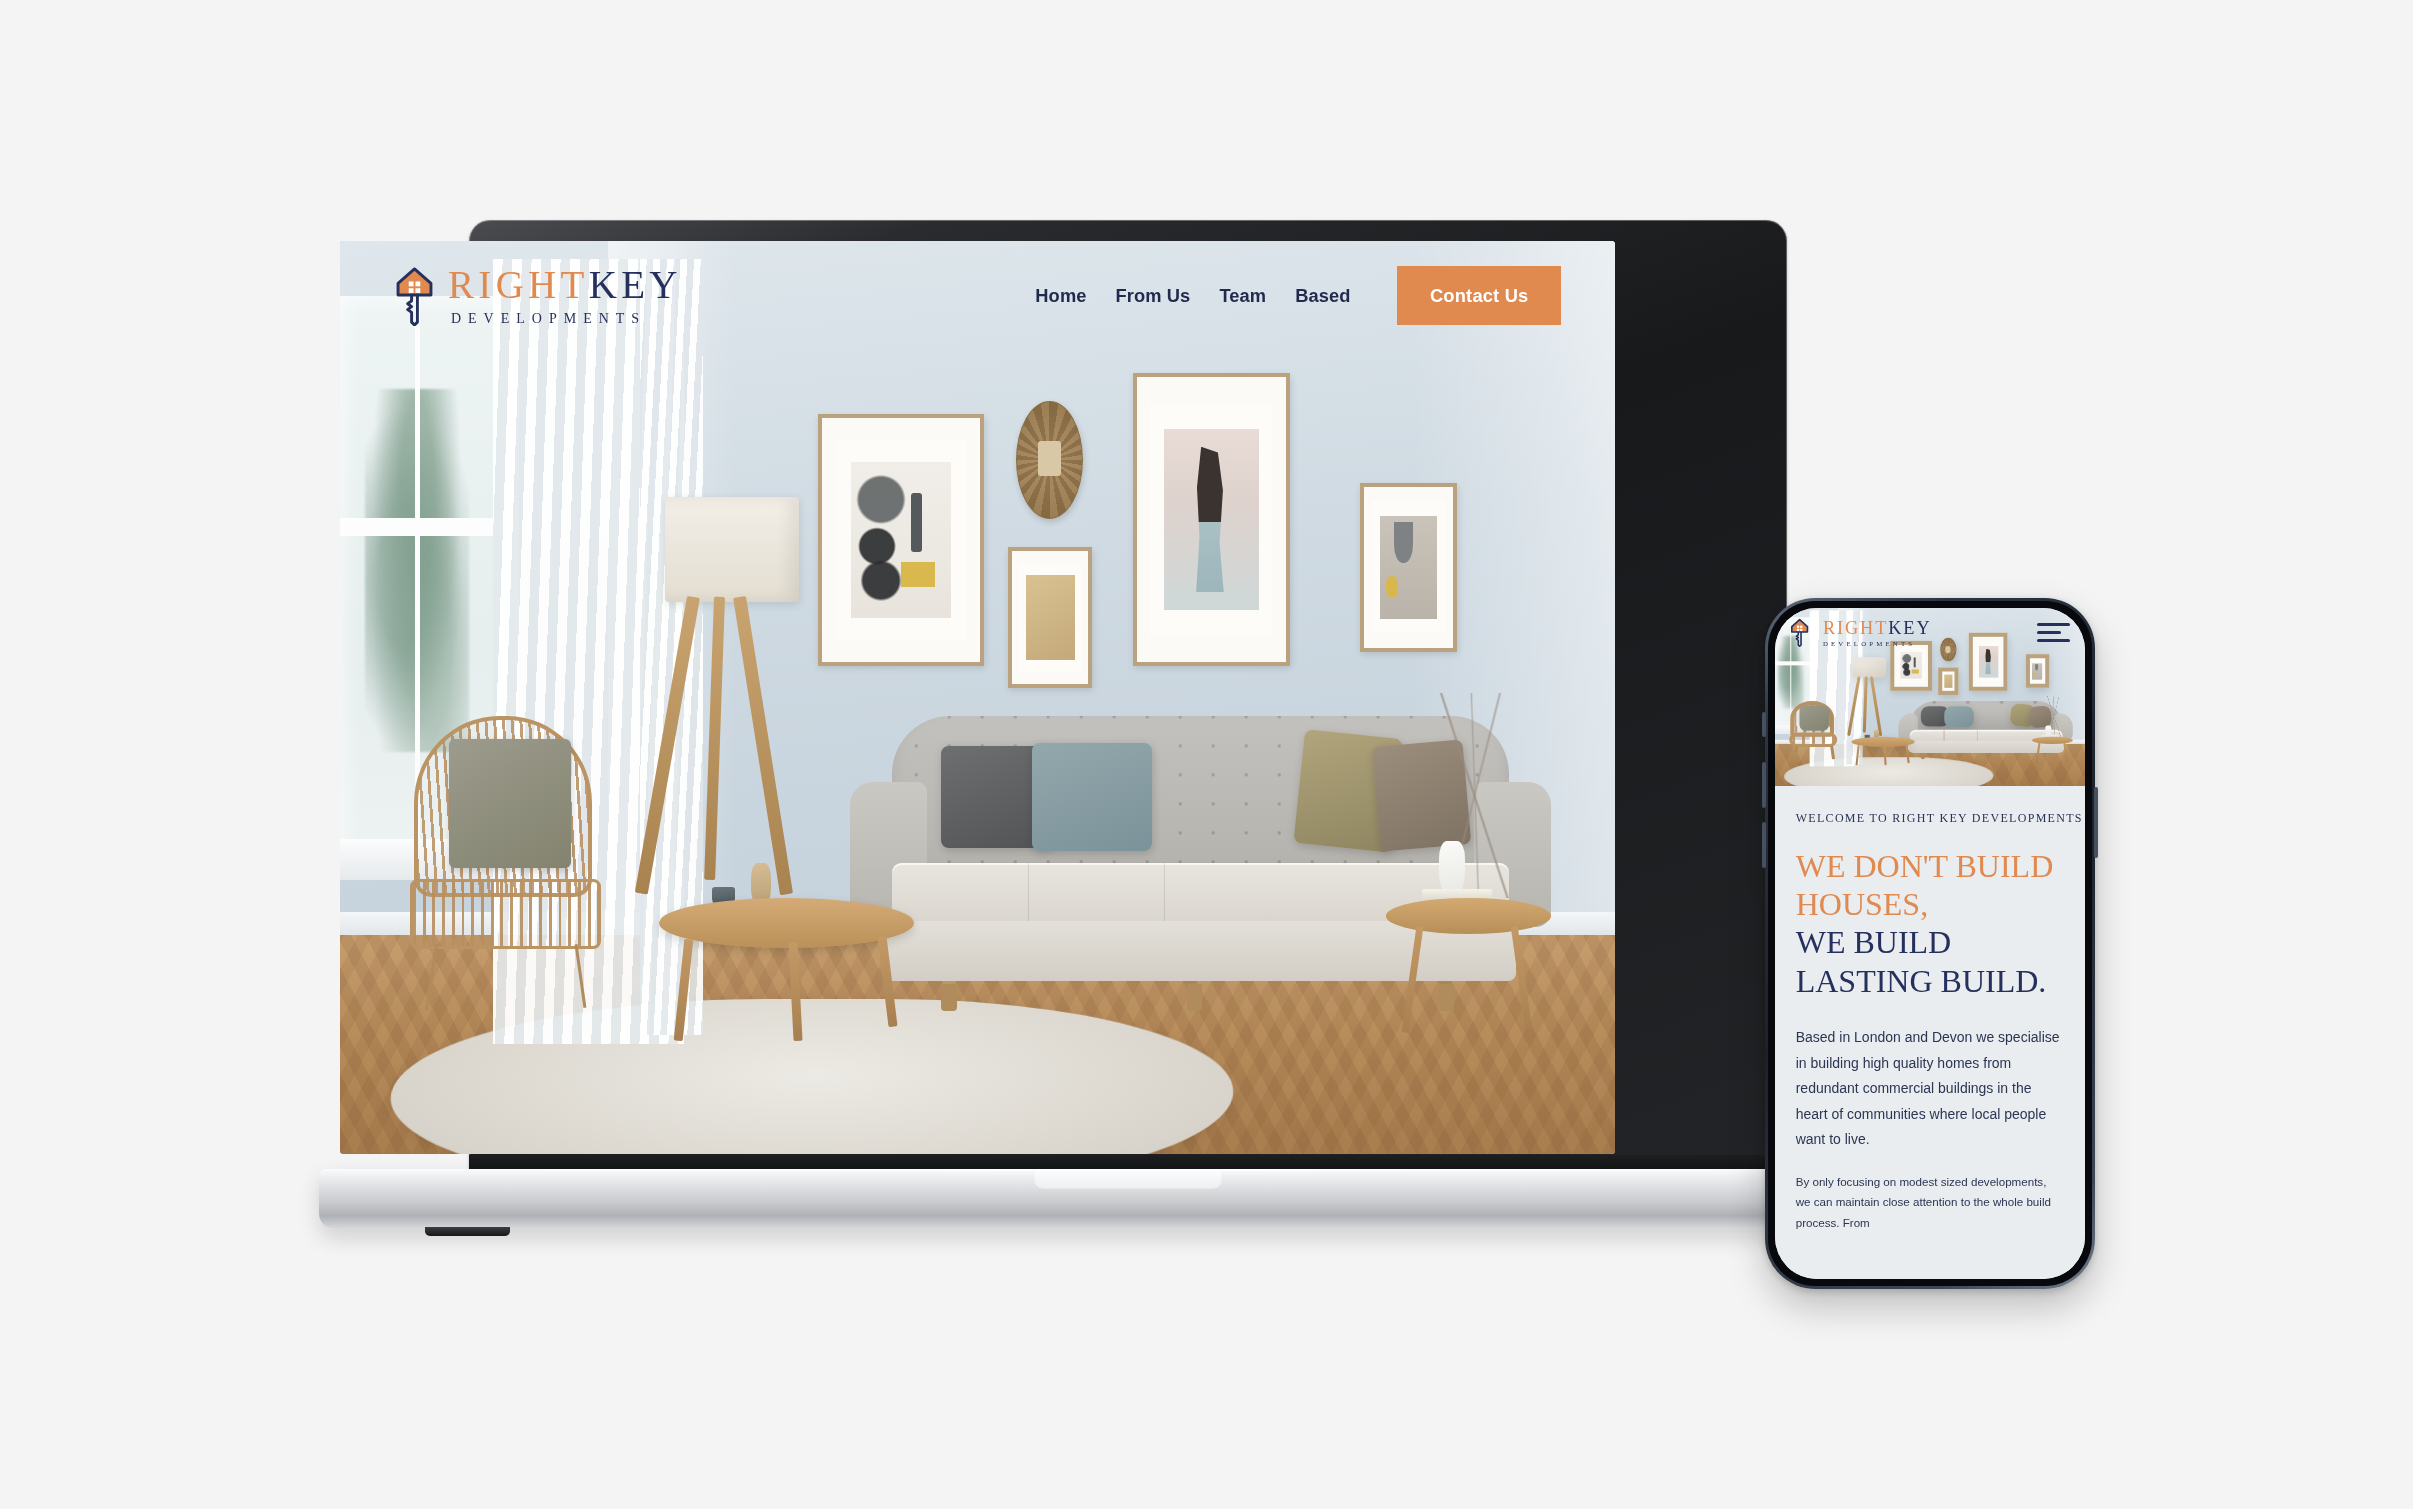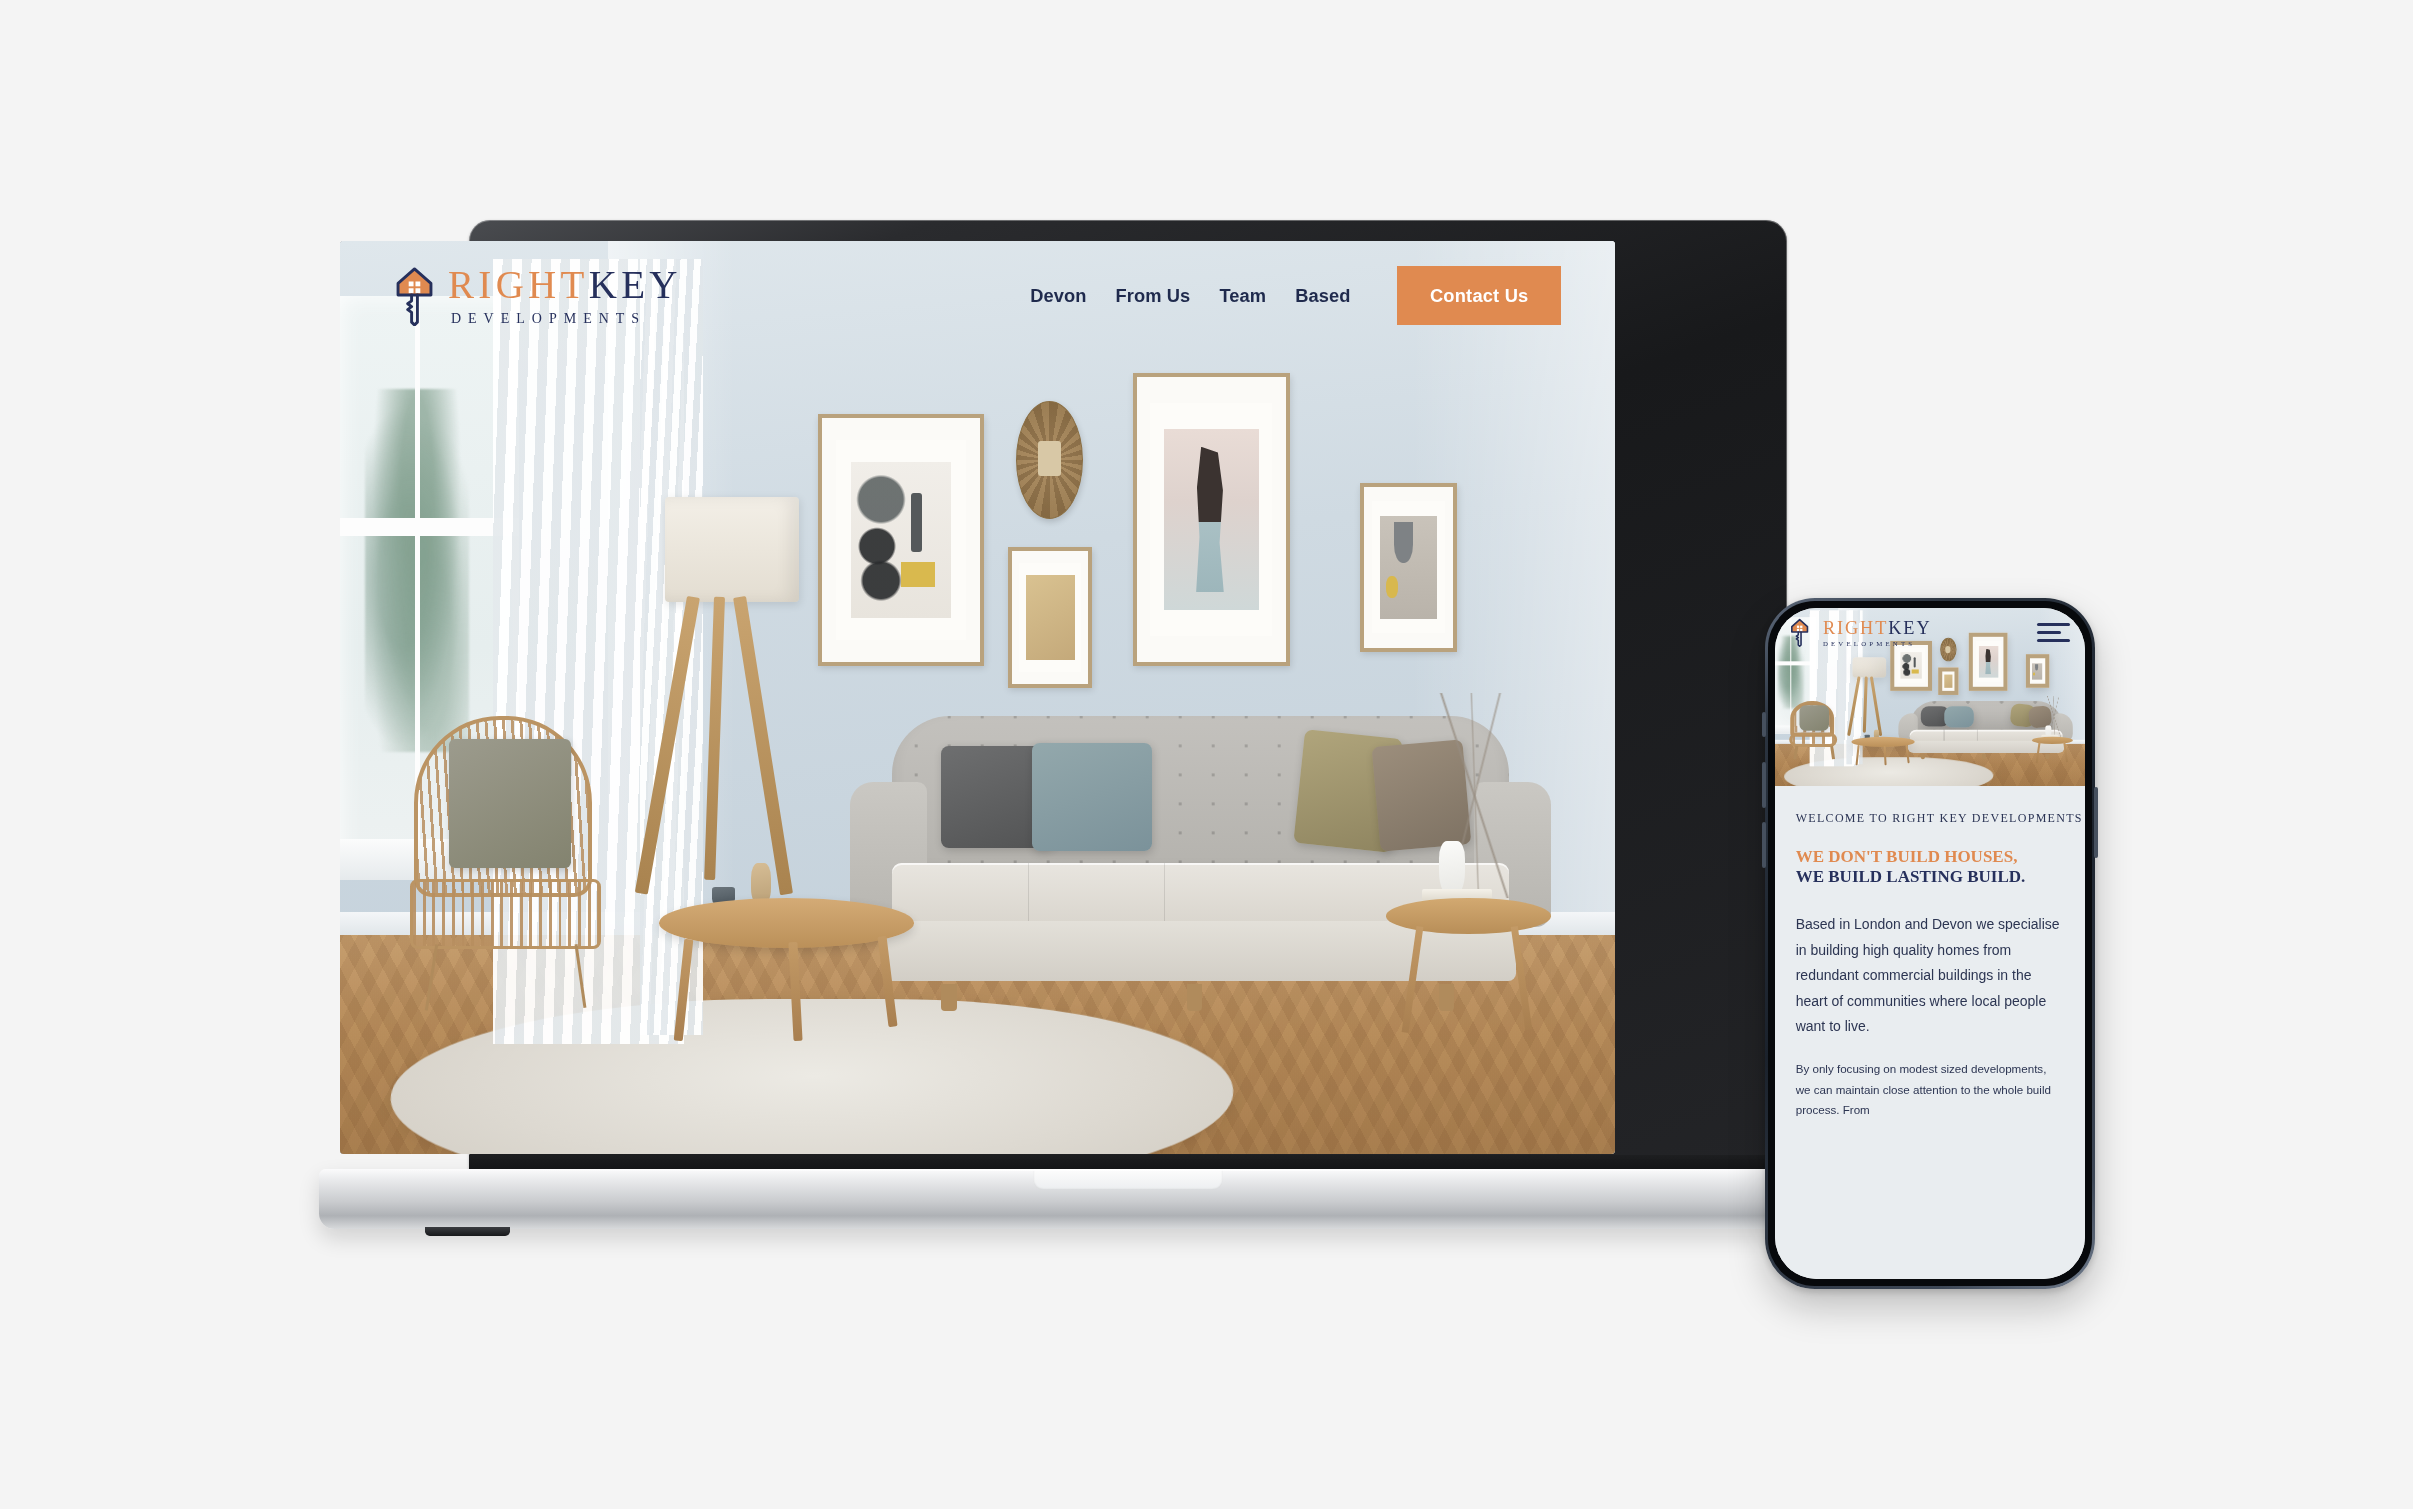--- a/index.html
+++ b/index.html
@@ -367,21 +367,21 @@
 
   .phone-body{
     position:absolute; left:0; right:0; top:26.5%; bottom:0;
     background:#e9edf0; padding:25px 21px 0;
   }
   .eyebrow{
     font-family:"Liberation Serif", serif;
     font-size:12px; letter-spacing:1.3px; color:#2b3454; margin-bottom:21px;
     white-space:nowrap;
   }
-  .phone-h1{ font-family:"Liberation Serif", serif; font-size:17px; line-height:1.2; margin-bottom:25px;font-weight:bold; }
+  .phone-h1{ font-family:"Liberation Serif", serif; font-size:32px; line-height:1.2; margin-bottom:25px; }
   .phone-h1 .l-orange{ color:#E08A50; display:block; }
   .phone-h1 .l-navy{ color:#26305c; display:block; }
   .phone-p1{ font-size:14px; line-height:1.82; color:#2c3552; margin-bottom:19.3px; }
   .phone-p2{ font-size:11.6px; line-height:1.78; color:#2c3552; }
 
   .phone-btn{ position:absolute; background:#46505e; border-radius:2.9px; }
   .pb-mute{ left:-2.9px; top:114px; width:3.9px; height:25px; }
   .pb-volup{ left:-2.9px; top:164px; width:3.9px; height:46px; }
   .pb-voldn{ left:-2.9px; top:224px; width:3.9px; height:46px; }
   .pb-power{ right:-2.9px; top:189px; width:3.9px; height:71px; }
@@ -507,21 +507,21 @@
                 <rect x="22" y="23" width="5" height="5" fill="#fff"></rect>
                 <path d="M18 30 L18 36 L14 39 L18 42 L14 45 L18 48 L18 58 L21 61 L24 58 L24 30" fill="none" stroke="#26305C" stroke-width="3" stroke-linejoin="round" stroke-linecap="round"></path>
               </svg>
               <div class="logo-text">
                 <div class="logo-line1"><span class="logo-right">RIGHT</span><span class="logo-key">KEY</span></div>
                 <div class="logo-line2">DEVELOPMENTS</div>
               </div>
             </div>
 
             <nav class="nav">
-              <a class="nav-link" href="#">Devon</a>
+              <a class="nav-link" href="#">Home</a>
               <a class="nav-link" href="#">From Us</a>
               <a class="nav-link" href="#">Team</a>
               <a class="nav-link" href="#">Based</a>
               <button class="btn-contact">Contact Us</button>
             </nav>
           </div>
         </div>
 
       </div>
     </div>

